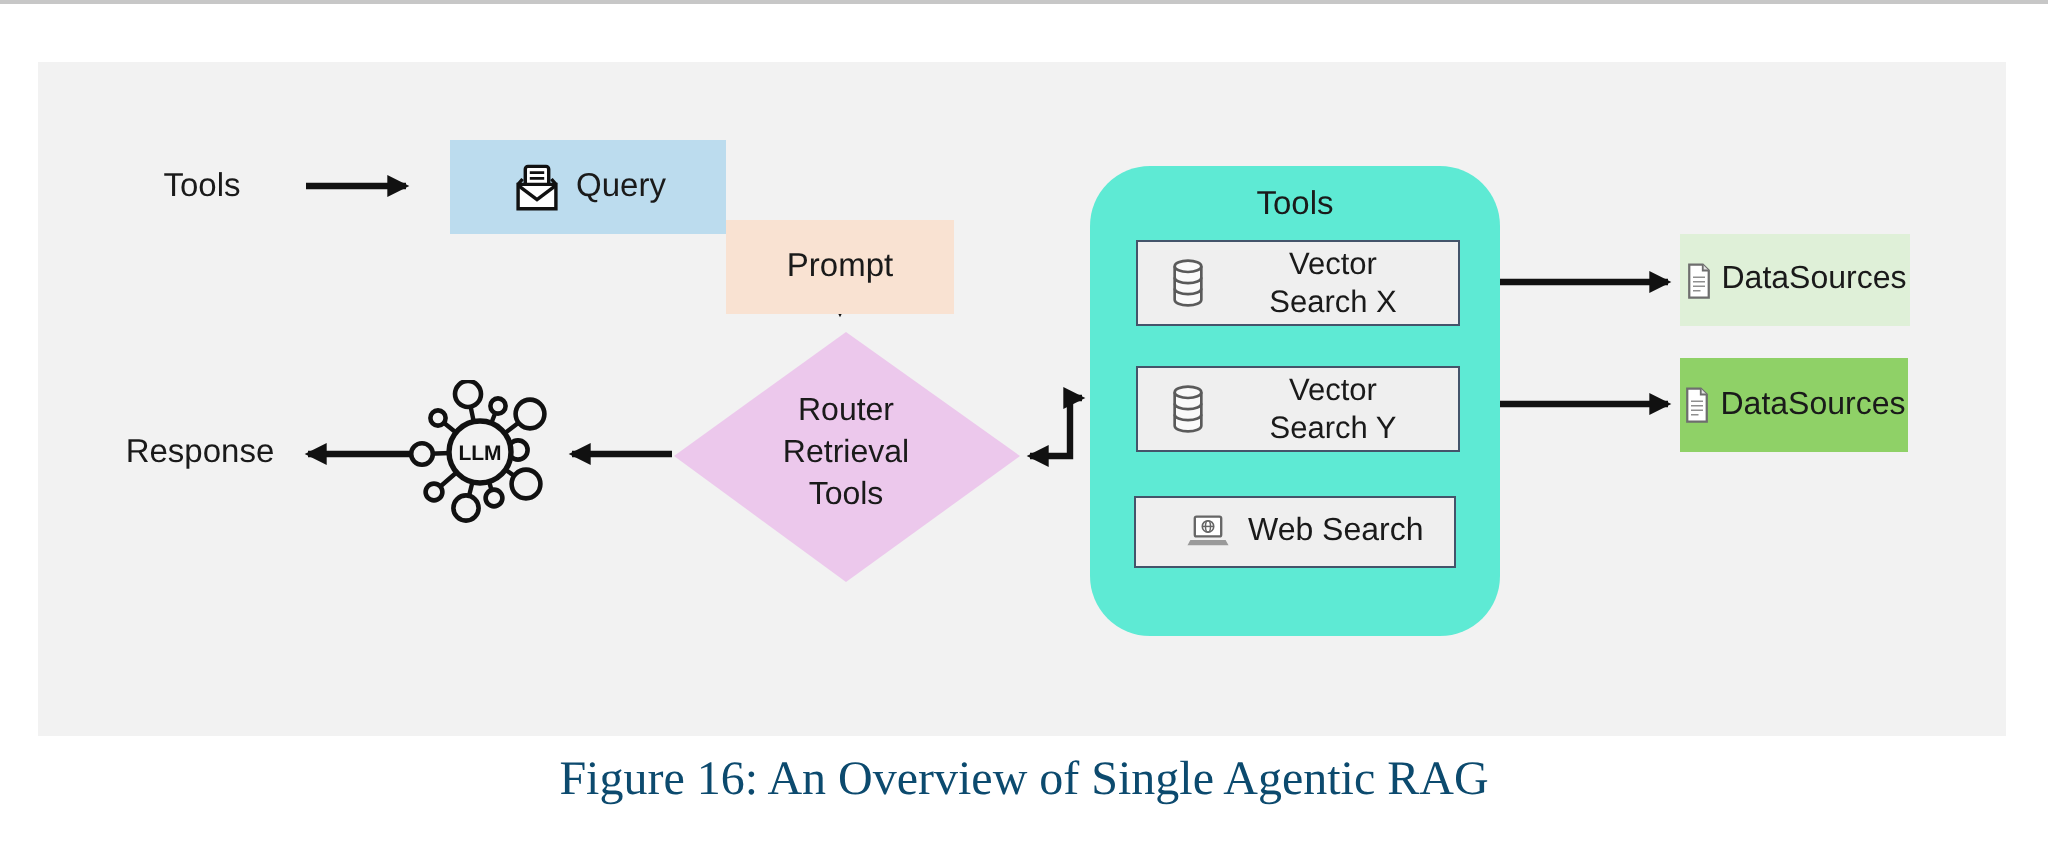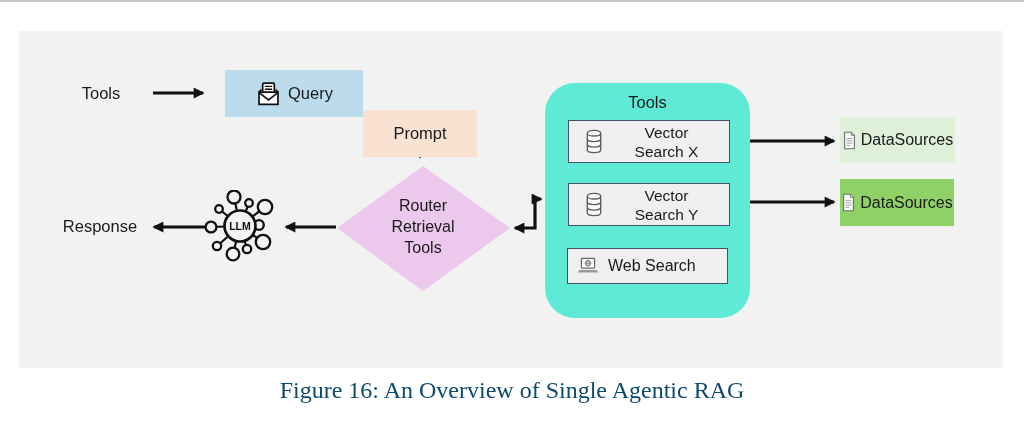--- a/index.html
+++ b/index.html
@@ -23,21 +23,21 @@
 
   .llm-icon{position:absolute;left:204px;top:190px;}
 
   .tools-panel{position:absolute;left:545px;top:83px;width:205px;height:235px;
         background:#5eead4;border-radius:30px;}
   .tools-title{text-align:center;margin-top:10px;font-size:16.5px;}
   .tool-box{position:absolute;background:#efefef;border:1.6px solid #44546a;
         display:flex;align-items:center;box-sizing:border-box;}
   .tool-vsx{left:23px;top:37px;width:162px;height:43px;padding-left:15px;}
   .tool-vsy{left:23px;top:100px;width:162px;height:43px;padding-left:15px;}
-  .tool-ws{left:22px;top:165px;width:161px;height:36px;padding-left:9px;gap:9px;font-size:16px;}
+  .tool-ws{left:22px;top:165px;width:161px;height:36px;padding-left:25px;gap:9px;font-size:16px;}
   .tool-lines{flex:1;text-align:center;font-size:15.5px;line-height:19px;}
   .tool-icon{display:flex;align-items:center;}
 
   .ds-box{position:absolute;display:flex;flex-direction:row;align-items:center;
         justify-content:center;font-size:16px;line-height:20px;}
   .ds-1{left:840px;top:117px;width:115px;height:46px;background:#dff0d8;}
   .ds-2{left:840px;top:179px;width:114px;height:47px;background:#8fd167;}
   .ds-line1{display:flex;align-items:center;gap:4px;}
 
   .caption{position:absolute;left:0;top:377px;width:1024px;text-align:center;

